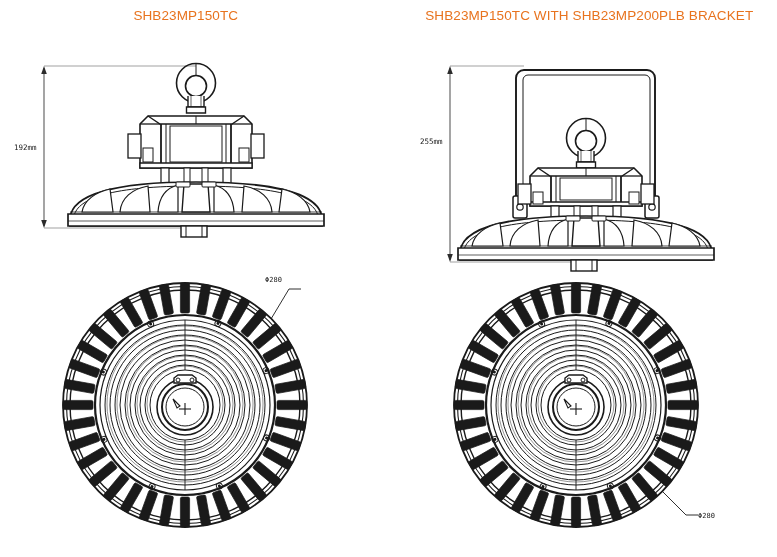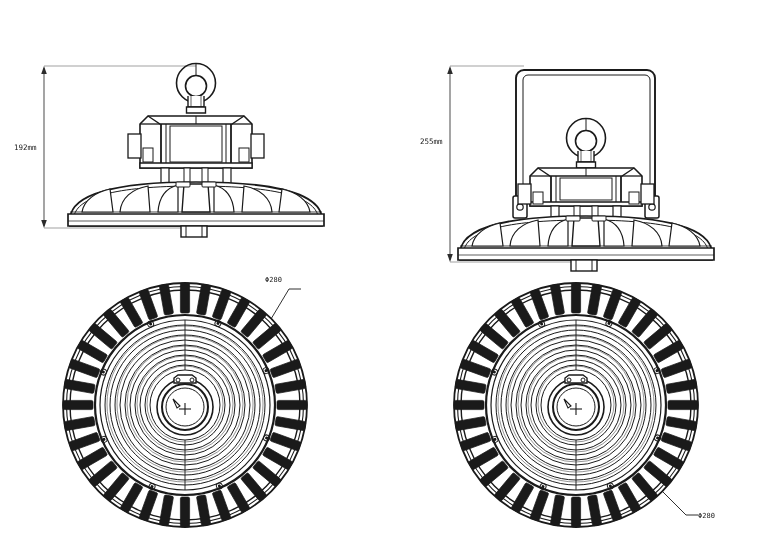--- a/index.html
+++ b/index.html
@@ -60,20 +60,24 @@
     font-family: "DejaVu Sans Mono", monospace;
     font-size: 7px;
     fill: #1a1a1a;
   }
 </style>
 </head>
 <body>
 
 <div id="sheet">
 
+  <div class="title-row">
+    <div class="title-cell left">SHB23MP150TC</div>
+    <div class="title-cell right">SHB23MP150TC WITH SHB23MP200PLB BRACKET</div>
+  </div>
 
   <svg class="drawing-area" width="777" height="557" viewBox="0 0 777 557">
 
     <defs>
 
       <g id="fin-slot">
         <rect x="-4.6" y="-122" width="9.2" height="30" rx="1.6" ry="1.6" fill="#1a1a1a" stroke="#1a1a1a" stroke-width="0.7"></rect>
       </g>
 
       <g id="screw-boss">

